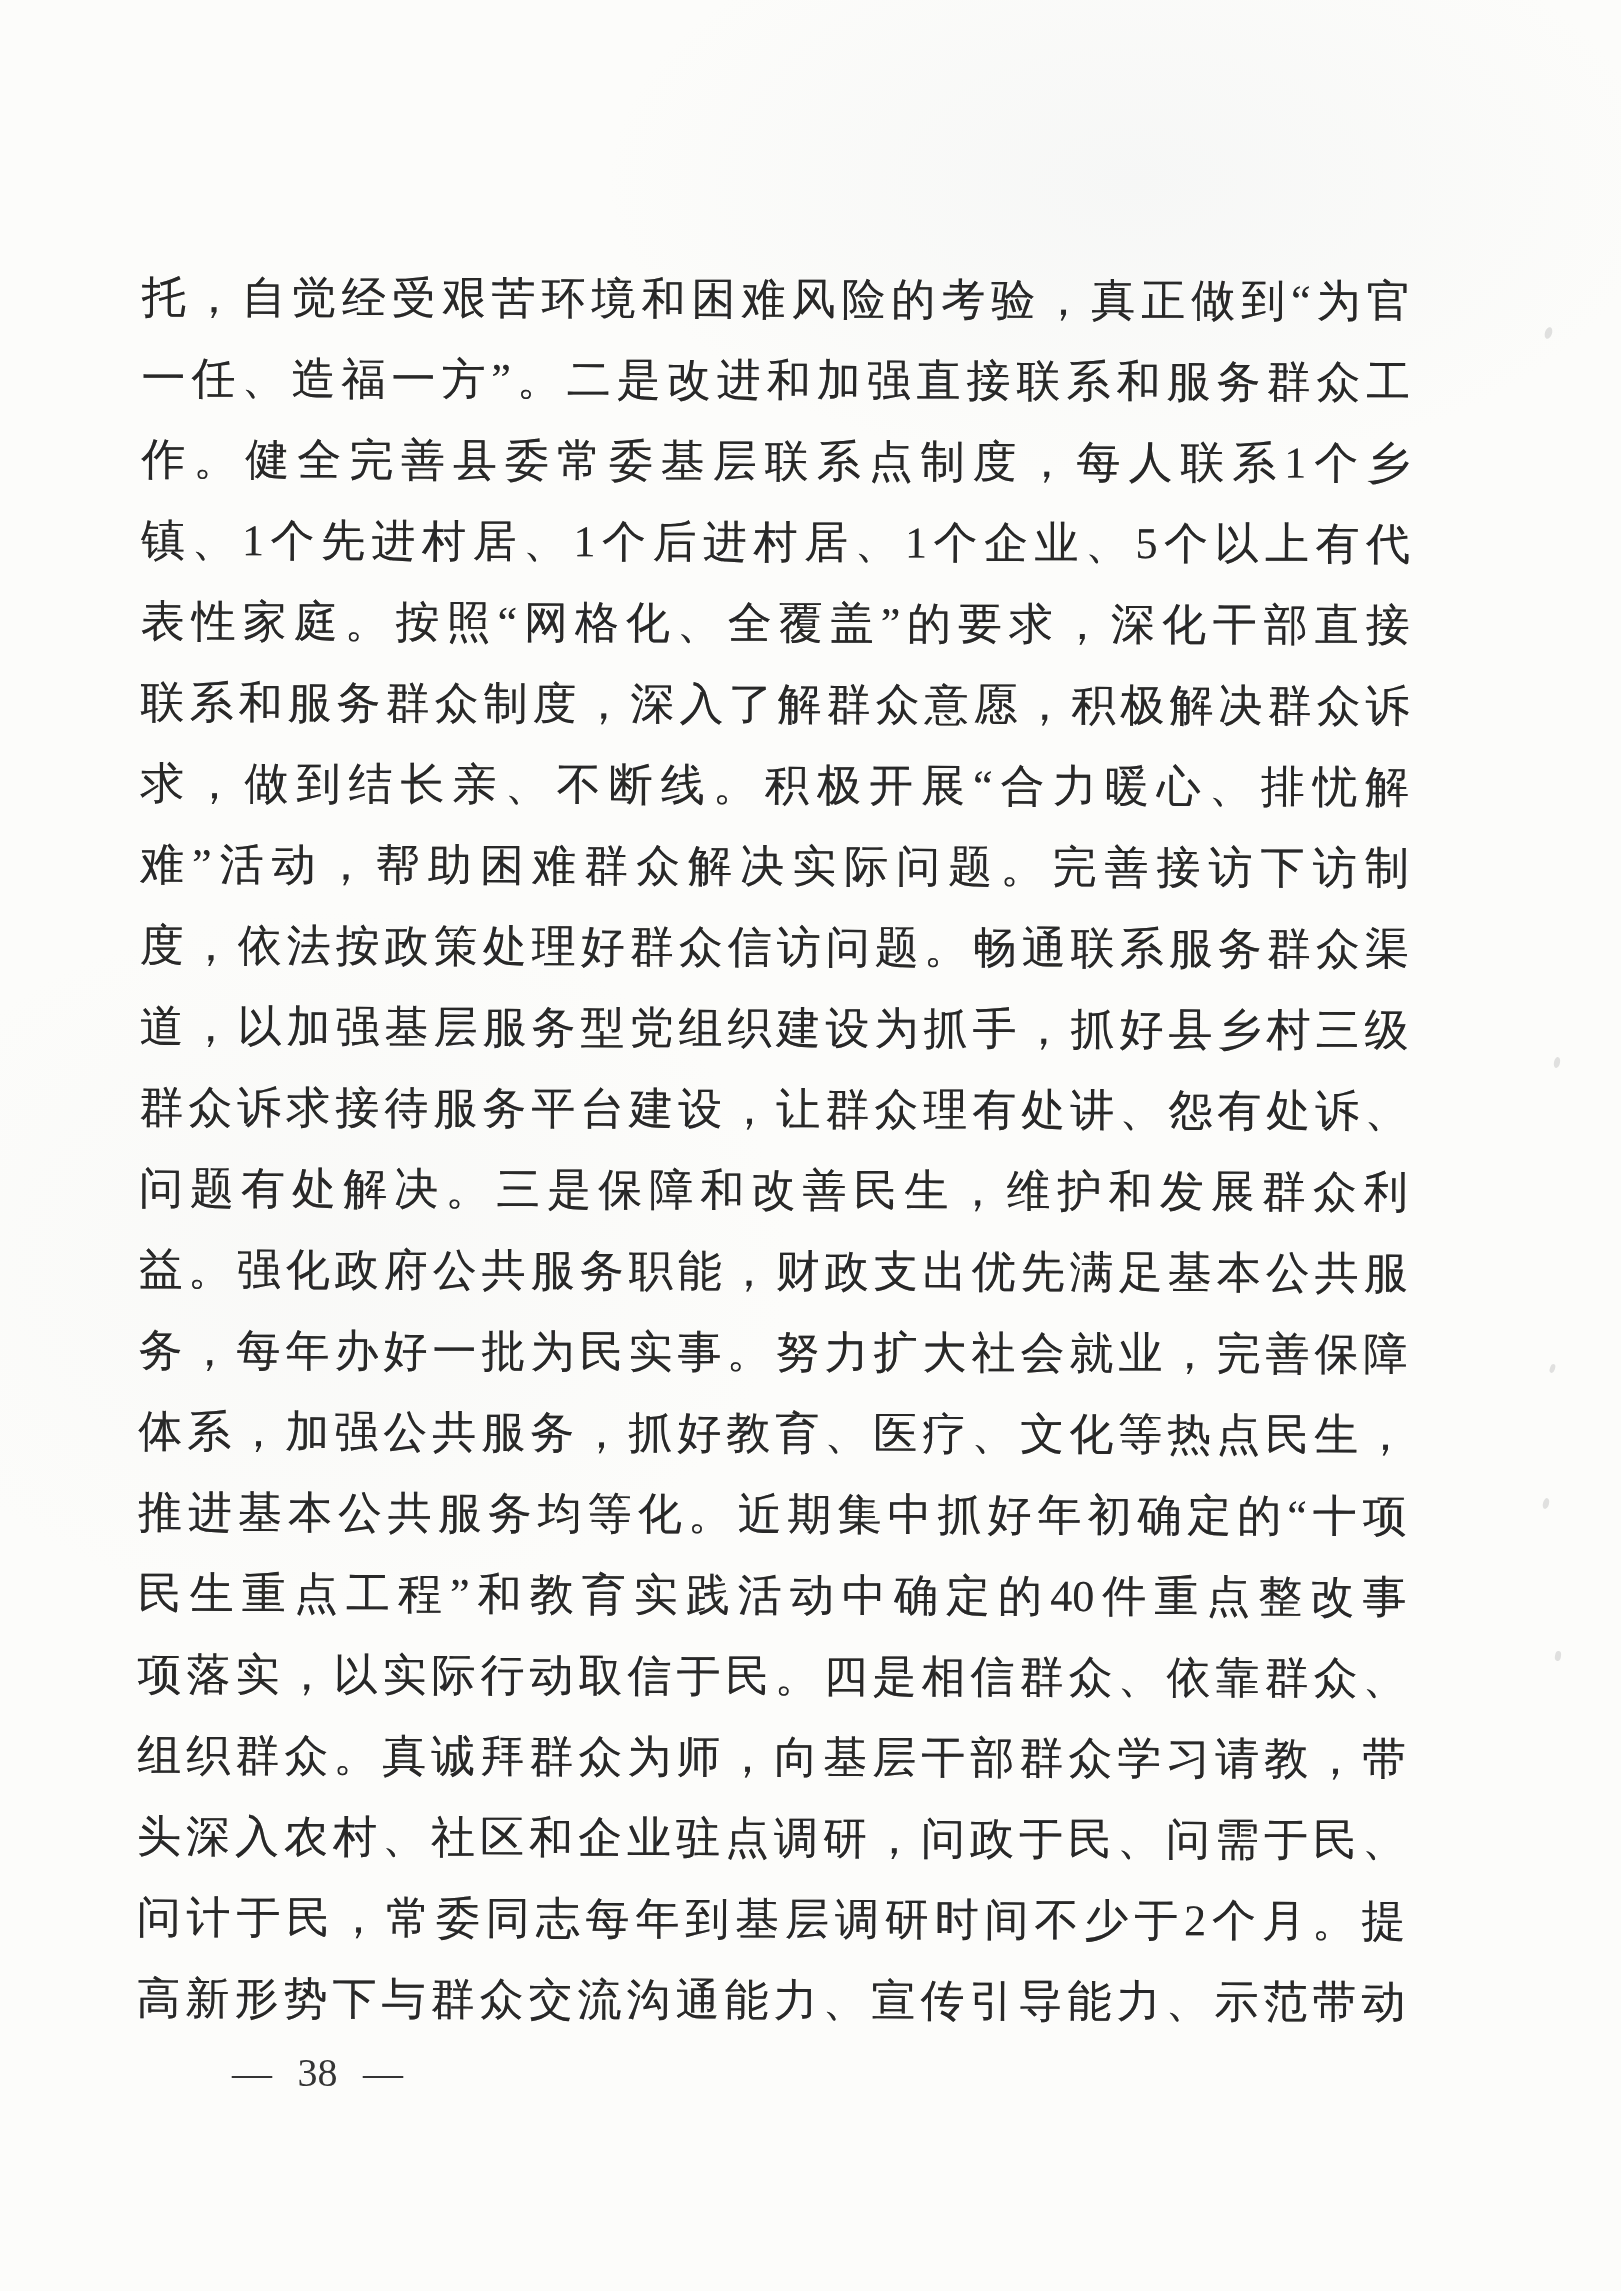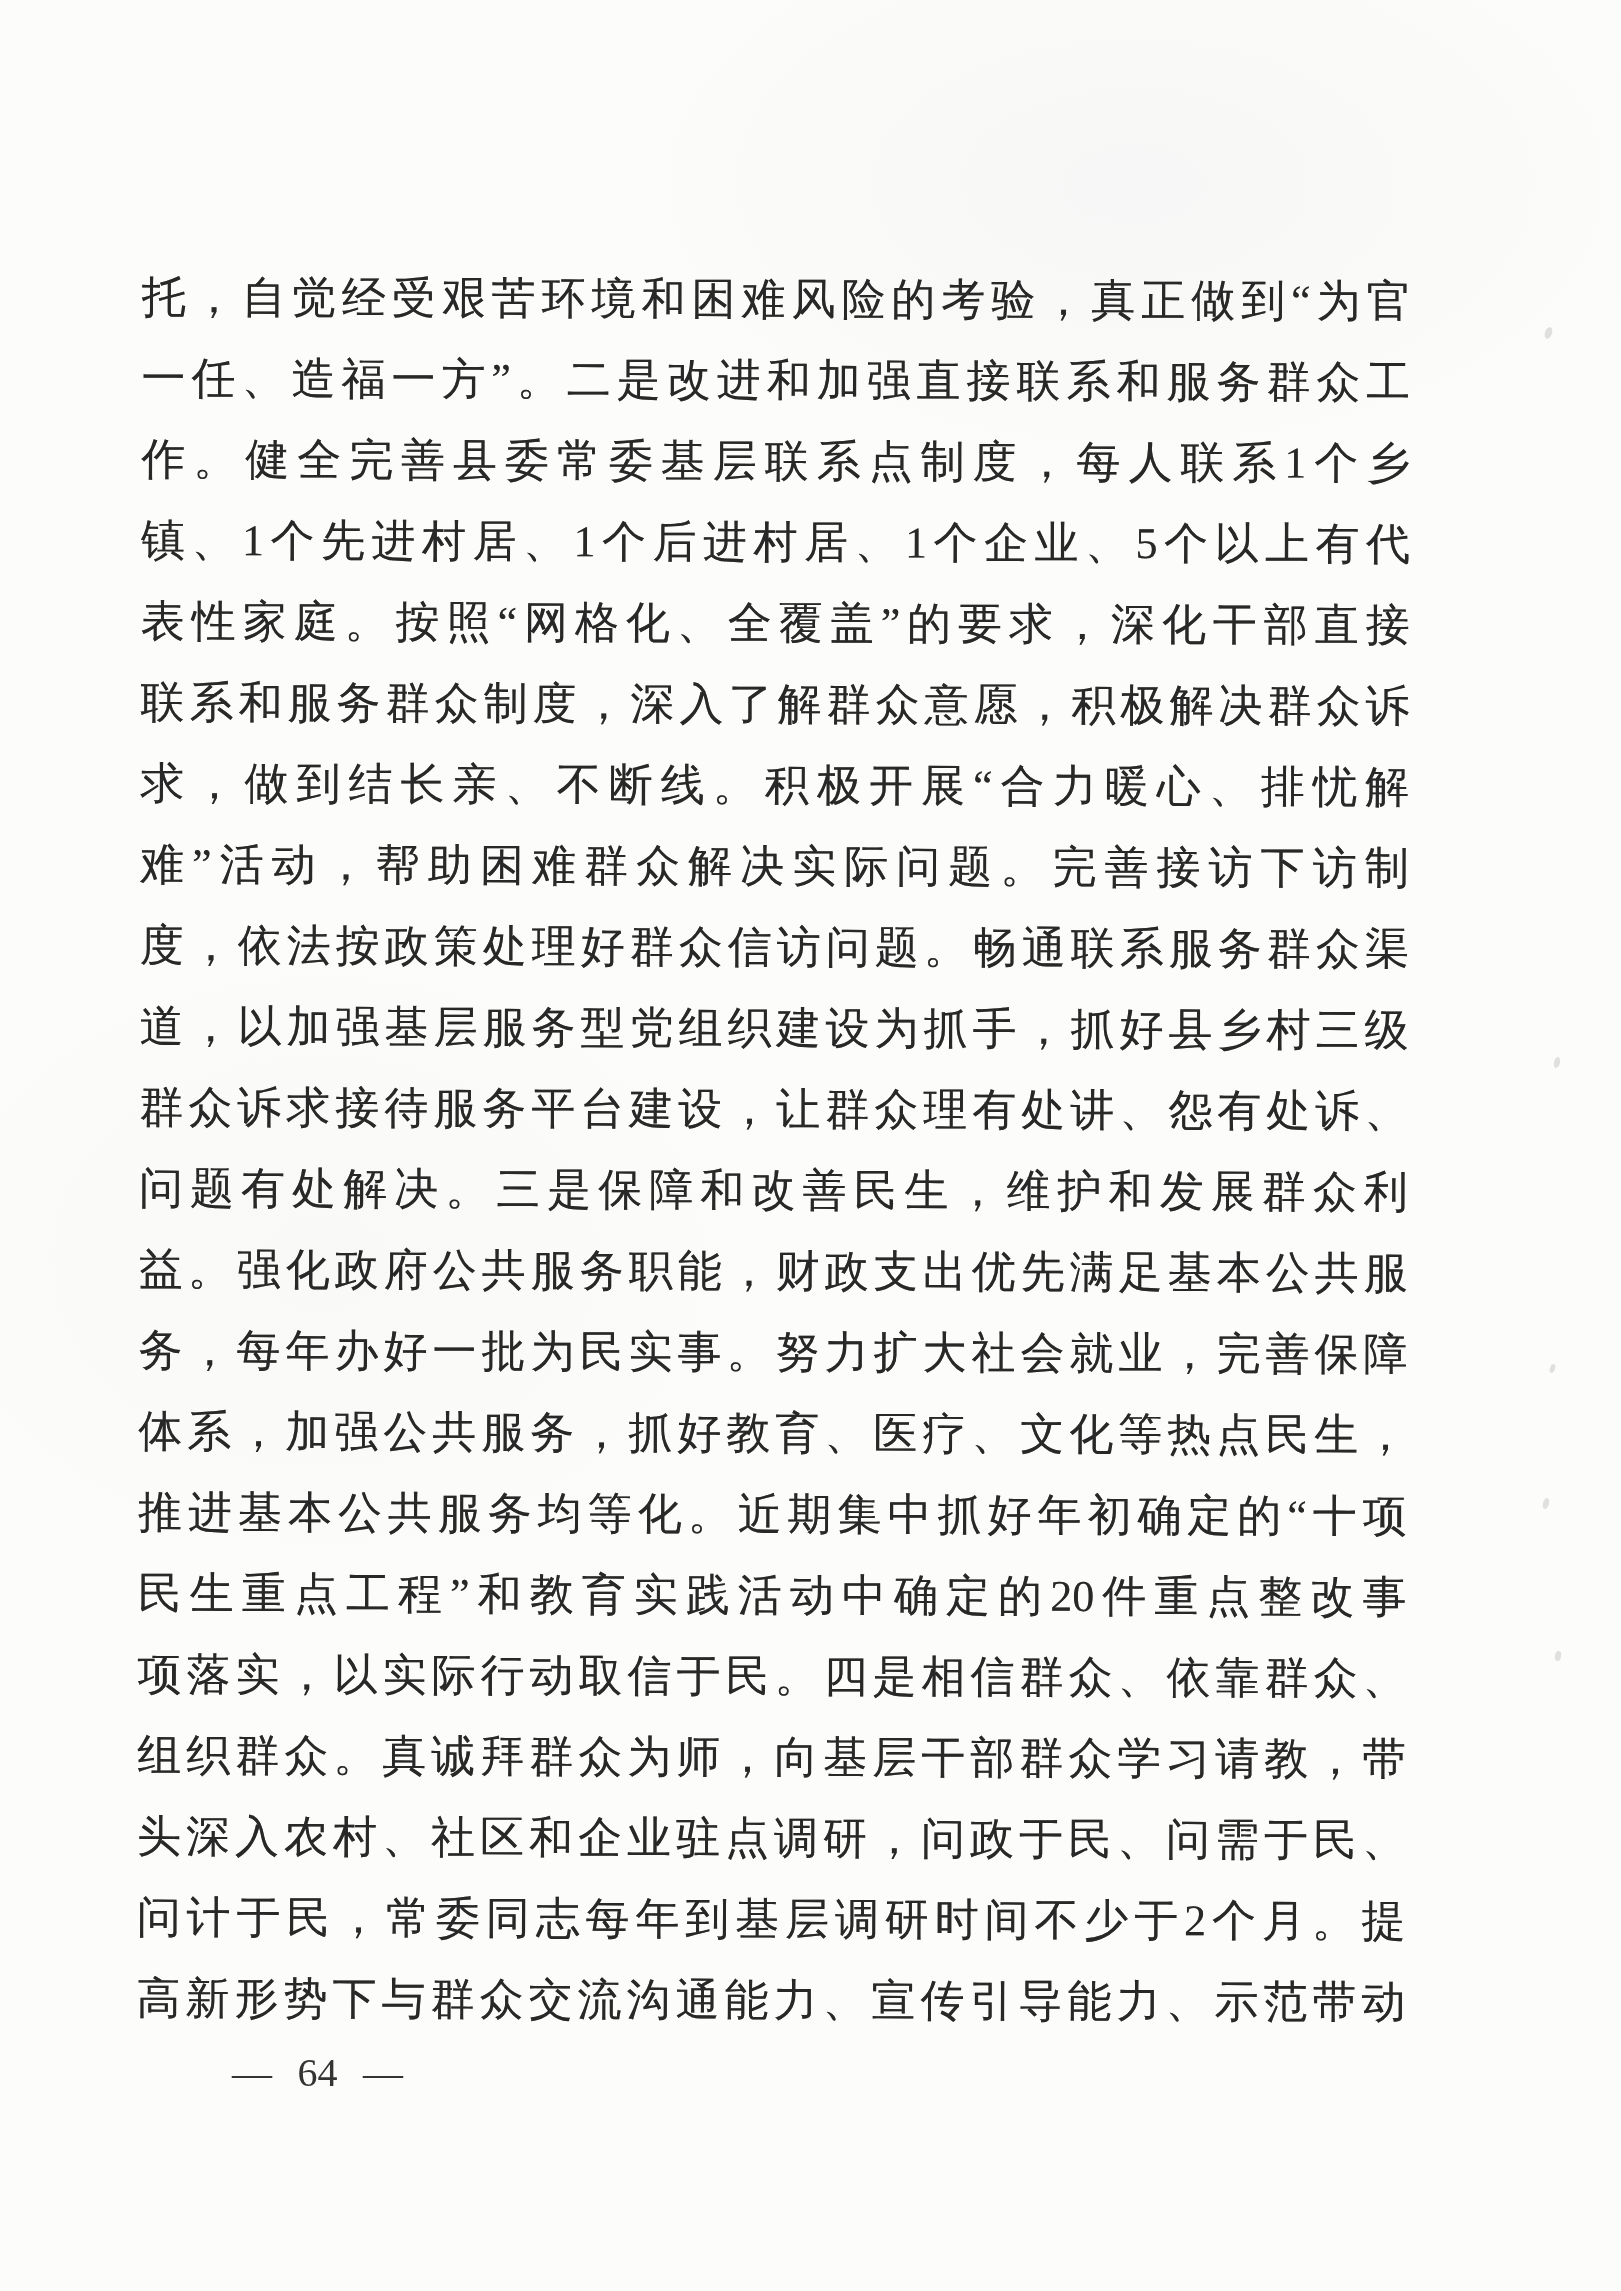--- a/index.html
+++ b/index.html
@@ -79,31 +79,31 @@
     <div class="jline"><span>求</span><span>，</span><span>做</span><span>到</span><span>结</span><span>长</span><span>亲</span><span>、</span><span>不</span><span>断</span><span>线</span><span>。</span><span>积</span><span>极</span><span>开</span><span>展</span><span>“</span><span>合</span><span>力</span><span>暖</span><span>心</span><span>、</span><span>排</span><span>忧</span><span>解</span></div>
     <div class="jline"><span>难</span><span>”</span><span>活</span><span>动</span><span>，</span><span>帮</span><span>助</span><span>困</span><span>难</span><span>群</span><span>众</span><span>解</span><span>决</span><span>实</span><span>际</span><span>问</span><span>题</span><span>。</span><span>完</span><span>善</span><span>接</span><span>访</span><span>下</span><span>访</span><span>制</span></div>
     <div class="jline"><span>度</span><span>，</span><span>依</span><span>法</span><span>按</span><span>政</span><span>策</span><span>处</span><span>理</span><span>好</span><span>群</span><span>众</span><span>信</span><span>访</span><span>问</span><span>题</span><span>。</span><span>畅</span><span>通</span><span>联</span><span>系</span><span>服</span><span>务</span><span>群</span><span>众</span><span>渠</span></div>
     <div class="jline"><span>道</span><span>，</span><span>以</span><span>加</span><span>强</span><span>基</span><span>层</span><span>服</span><span>务</span><span>型</span><span>党</span><span>组</span><span>织</span><span>建</span><span>设</span><span>为</span><span>抓</span><span>手</span><span>，</span><span>抓</span><span>好</span><span>县</span><span>乡</span><span>村</span><span>三</span><span>级</span></div>
     <div class="jline"><span>群</span><span>众</span><span>诉</span><span>求</span><span>接</span><span>待</span><span>服</span><span>务</span><span>平</span><span>台</span><span>建</span><span>设</span><span>，</span><span>让</span><span>群</span><span>众</span><span>理</span><span>有</span><span>处</span><span>讲</span><span>、</span><span>怨</span><span>有</span><span>处</span><span>诉</span><span>、</span></div>
     <div class="jline"><span>问</span><span>题</span><span>有</span><span>处</span><span>解</span><span>决</span><span>。</span><span>三</span><span>是</span><span>保</span><span>障</span><span>和</span><span>改</span><span>善</span><span>民</span><span>生</span><span>，</span><span>维</span><span>护</span><span>和</span><span>发</span><span>展</span><span>群</span><span>众</span><span>利</span></div>
     <div class="jline"><span>益</span><span>。</span><span>强</span><span>化</span><span>政</span><span>府</span><span>公</span><span>共</span><span>服</span><span>务</span><span>职</span><span>能</span><span>，</span><span>财</span><span>政</span><span>支</span><span>出</span><span>优</span><span>先</span><span>满</span><span>足</span><span>基</span><span>本</span><span>公</span><span>共</span><span>服</span></div>
     <div class="jline"><span>务</span><span>，</span><span>每</span><span>年</span><span>办</span><span>好</span><span>一</span><span>批</span><span>为</span><span>民</span><span>实</span><span>事</span><span>。</span><span>努</span><span>力</span><span>扩</span><span>大</span><span>社</span><span>会</span><span>就</span><span>业</span><span>，</span><span>完</span><span>善</span><span>保</span><span>障</span></div>
     <div class="jline"><span>体</span><span>系</span><span>，</span><span>加</span><span>强</span><span>公</span><span>共</span><span>服</span><span>务</span><span>，</span><span>抓</span><span>好</span><span>教</span><span>育</span><span>、</span><span>医</span><span>疗</span><span>、</span><span>文</span><span>化</span><span>等</span><span>热</span><span>点</span><span>民</span><span>生</span><span>，</span></div>
     <div class="jline"><span>推</span><span>进</span><span>基</span><span>本</span><span>公</span><span>共</span><span>服</span><span>务</span><span>均</span><span>等</span><span>化</span><span>。</span><span>近</span><span>期</span><span>集</span><span>中</span><span>抓</span><span>好</span><span>年</span><span>初</span><span>确</span><span>定</span><span>的</span><span>“</span><span>十</span><span>项</span></div>
-    <div class="jline"><span>民</span><span>生</span><span>重</span><span>点</span><span>工</span><span>程</span><span>”</span><span>和</span><span>教</span><span>育</span><span>实</span><span>践</span><span>活</span><span>动</span><span>中</span><span>确</span><span>定</span><span>的</span><span>20</span><span>件</span><span>重</span><span>点</span><span>整</span><span>改</span><span>事</span></div>
+    <div class="jline"><span>民</span><span>生</span><span>重</span><span>点</span><span>工</span><span>程</span><span>”</span><span>和</span><span>教</span><span>育</span><span>实</span><span>践</span><span>活</span><span>动</span><span>中</span><span>确</span><span>定</span><span>的</span><span>40</span><span>件</span><span>重</span><span>点</span><span>整</span><span>改</span><span>事</span></div>
     <div class="jline"><span>项</span><span>落</span><span>实</span><span>，</span><span>以</span><span>实</span><span>际</span><span>行</span><span>动</span><span>取</span><span>信</span><span>于</span><span>民</span><span>。</span><span>四</span><span>是</span><span>相</span><span>信</span><span>群</span><span>众</span><span>、</span><span>依</span><span>靠</span><span>群</span><span>众</span><span>、</span></div>
     <div class="jline"><span>组</span><span>织</span><span>群</span><span>众</span><span>。</span><span>真</span><span>诚</span><span>拜</span><span>群</span><span>众</span><span>为</span><span>师</span><span>，</span><span>向</span><span>基</span><span>层</span><span>干</span><span>部</span><span>群</span><span>众</span><span>学</span><span>习</span><span>请</span><span>教</span><span>，</span><span>带</span></div>
     <div class="jline"><span>头</span><span>深</span><span>入</span><span>农</span><span>村</span><span>、</span><span>社</span><span>区</span><span>和</span><span>企</span><span>业</span><span>驻</span><span>点</span><span>调</span><span>研</span><span>，</span><span>问</span><span>政</span><span>于</span><span>民</span><span>、</span><span>问</span><span>需</span><span>于</span><span>民</span><span>、</span></div>
     <div class="jline"><span>问</span><span>计</span><span>于</span><span>民</span><span>，</span><span>常</span><span>委</span><span>同</span><span>志</span><span>每</span><span>年</span><span>到</span><span>基</span><span>层</span><span>调</span><span>研</span><span>时</span><span>间</span><span>不</span><span>少</span><span>于</span><span>2</span><span>个</span><span>月</span><span>。</span><span>提</span></div>
     <div class="jline"><span>高</span><span>新</span><span>形</span><span>势</span><span>下</span><span>与</span><span>群</span><span>众</span><span>交</span><span>流</span><span>沟</span><span>通</span><span>能</span><span>力</span><span>、</span><span>宣</span><span>传</span><span>引</span><span>导</span><span>能</span><span>力</span><span>、</span><span>示</span><span>范</span><span>带</span><span>动</span></div>
   </div>
 
   <div class="footer">
     <span>—</span>
-    <span>64</span>
+    <span>38</span>
     <span>—</span>
   </div>
 
   <div class="speck s1"></div>
   <div class="speck s2"></div>
   <div class="speck s3"></div>
   <div class="speck s4"></div>
   <div class="speck s5"></div>
 
 </div>

